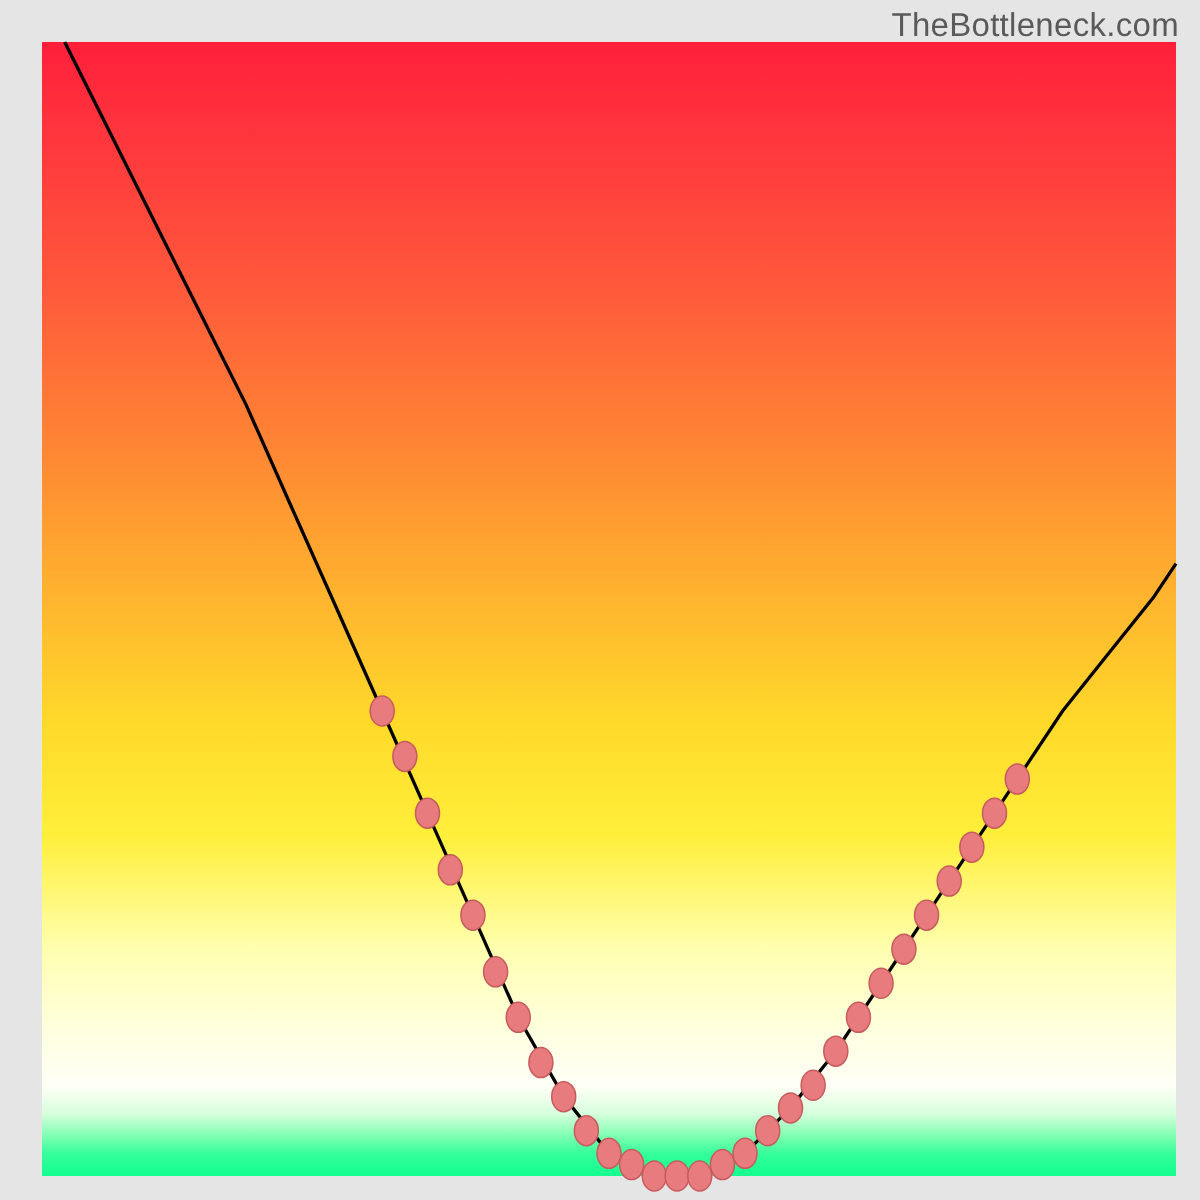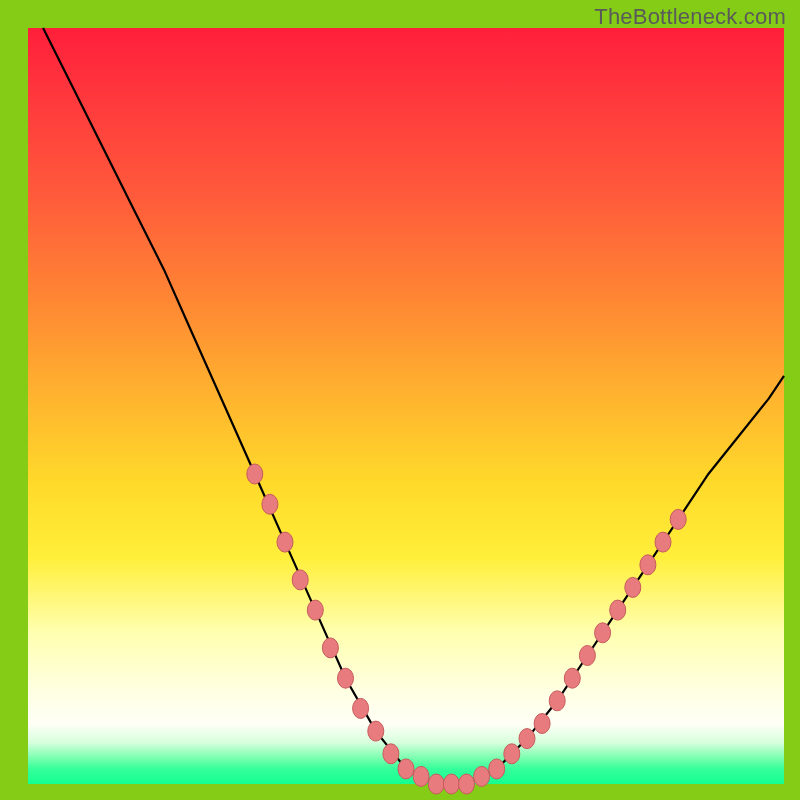--- a/index.html
+++ b/index.html
@@ -7,21 +7,21 @@
     padding: 0;
     width: 800px;
     height: 800px;
     background: #000;
     overflow: hidden;
     font-family: Arial, Helvetica, sans-serif;
   }
   .frame {
     position: absolute;
     inset: 0;
-    background: #84cc16;
+    background: #e5e5e5;
   }
   .plot {
     position: absolute;
     left: 28px;
     top: 28px;
     width: 756px;
     height: 756px;
     
     background: linear-gradient(to bottom,
       #ff1f3a 0%,

